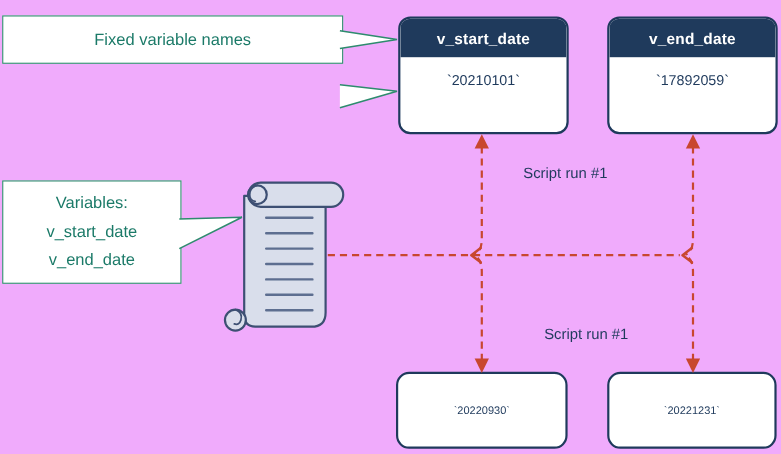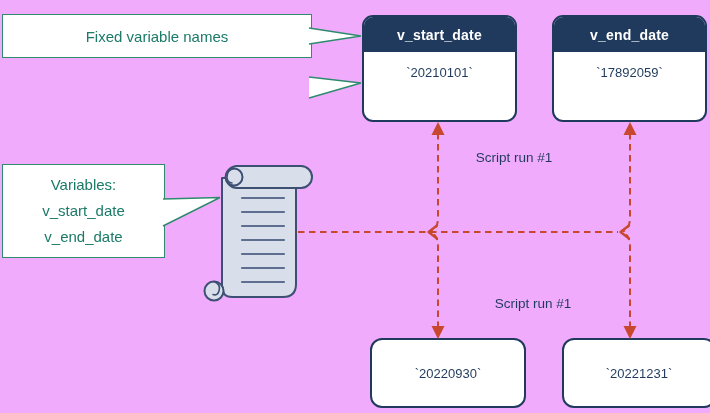--- a/index.html
+++ b/index.html
@@ -25,21 +25,21 @@
     height:35px;display:flex;align-items:center;justify-content:center;
     letter-spacing:.2px;
   }
   .card-value{
     color:#1f3a5c;font-size:13px;text-align:center;padding-top:13px;
   }
   .plain-card{
     position:absolute;box-sizing:border-box;background:#ffffff;
     border:2px solid #1f3a5c;border-radius:12px;z-index:1;
     display:flex;align-items:center;justify-content:center;
-    color:#1f3a5c;font-size:13px;margin-left:10px;
+    color:#1f3a5c;font-size:10px;
   }
   .run-label{
     position:absolute;color:#1f3a5c;font-size:13.5px;text-align:center;z-index:1;
   }
   .overlay{
     position:absolute;left:0;top:0;width:710px;height:413px;
     pointer-events:none;z-index:5;
   }
 </style>
 </head>

